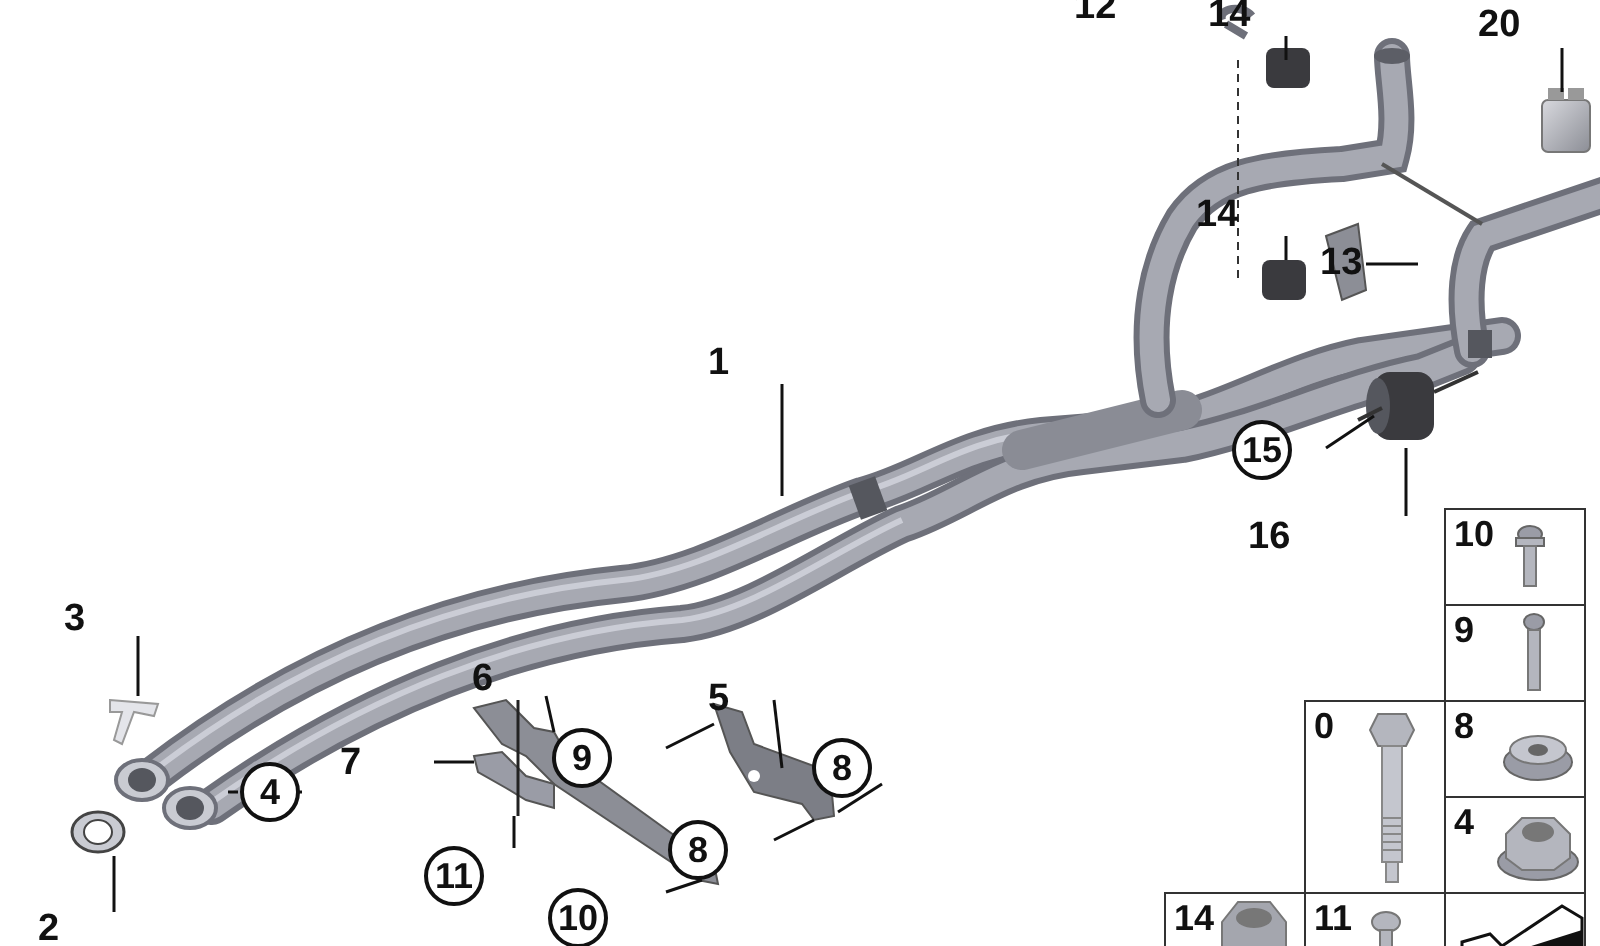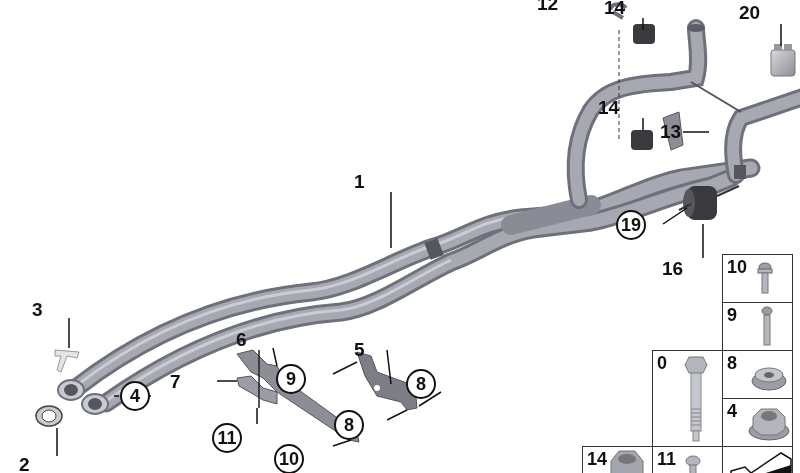--- a/index.html
+++ b/index.html
@@ -117,22 +117,22 @@
     </g>
   </svg>
 
   
   <div class="lbl" style="left:537px;top:-6px;">12</div>
   <div class="lbl" style="left:604px;top:-2px;">14</div>
   <div class="lbl" style="left:739px;top:3px;">20</div>
   <div class="lbl" style="left:598px;top:98px;">14</div>
   <div class="lbl" style="left:660px;top:122px;">13</div>
   <div class="lbl" style="left:354px;top:172px;">1</div>
-  <div class="circ" style="left:616px;top:210px;">19</div>
-  <div class="lbl" style="left:662px;top:259px;">16</div>
+  <div class="circ" style="left:616px;top:210px;">15</div>
+  <div class="lbl" style="left:624px;top:259px;">16</div>
   <div class="lbl" style="left:32px;top:300px;">3</div>
   <div class="circ" style="left:120px;top:381px;">4</div>
   <div class="lbl" style="left:19px;top:455px;">2</div>
   <div class="lbl" style="left:236px;top:330px;">6</div>
   <div class="lbl" style="left:170px;top:372px;">7</div>
   <div class="circ" style="left:212px;top:423px;">11</div>
   <div class="circ" style="left:274px;top:444px;">10</div>
   <div class="lbl" style="left:354px;top:340px;">5</div>
   <div class="circ" style="left:276px;top:364px;">9</div>
   <div class="circ" style="left:406px;top:369px;">8</div>

